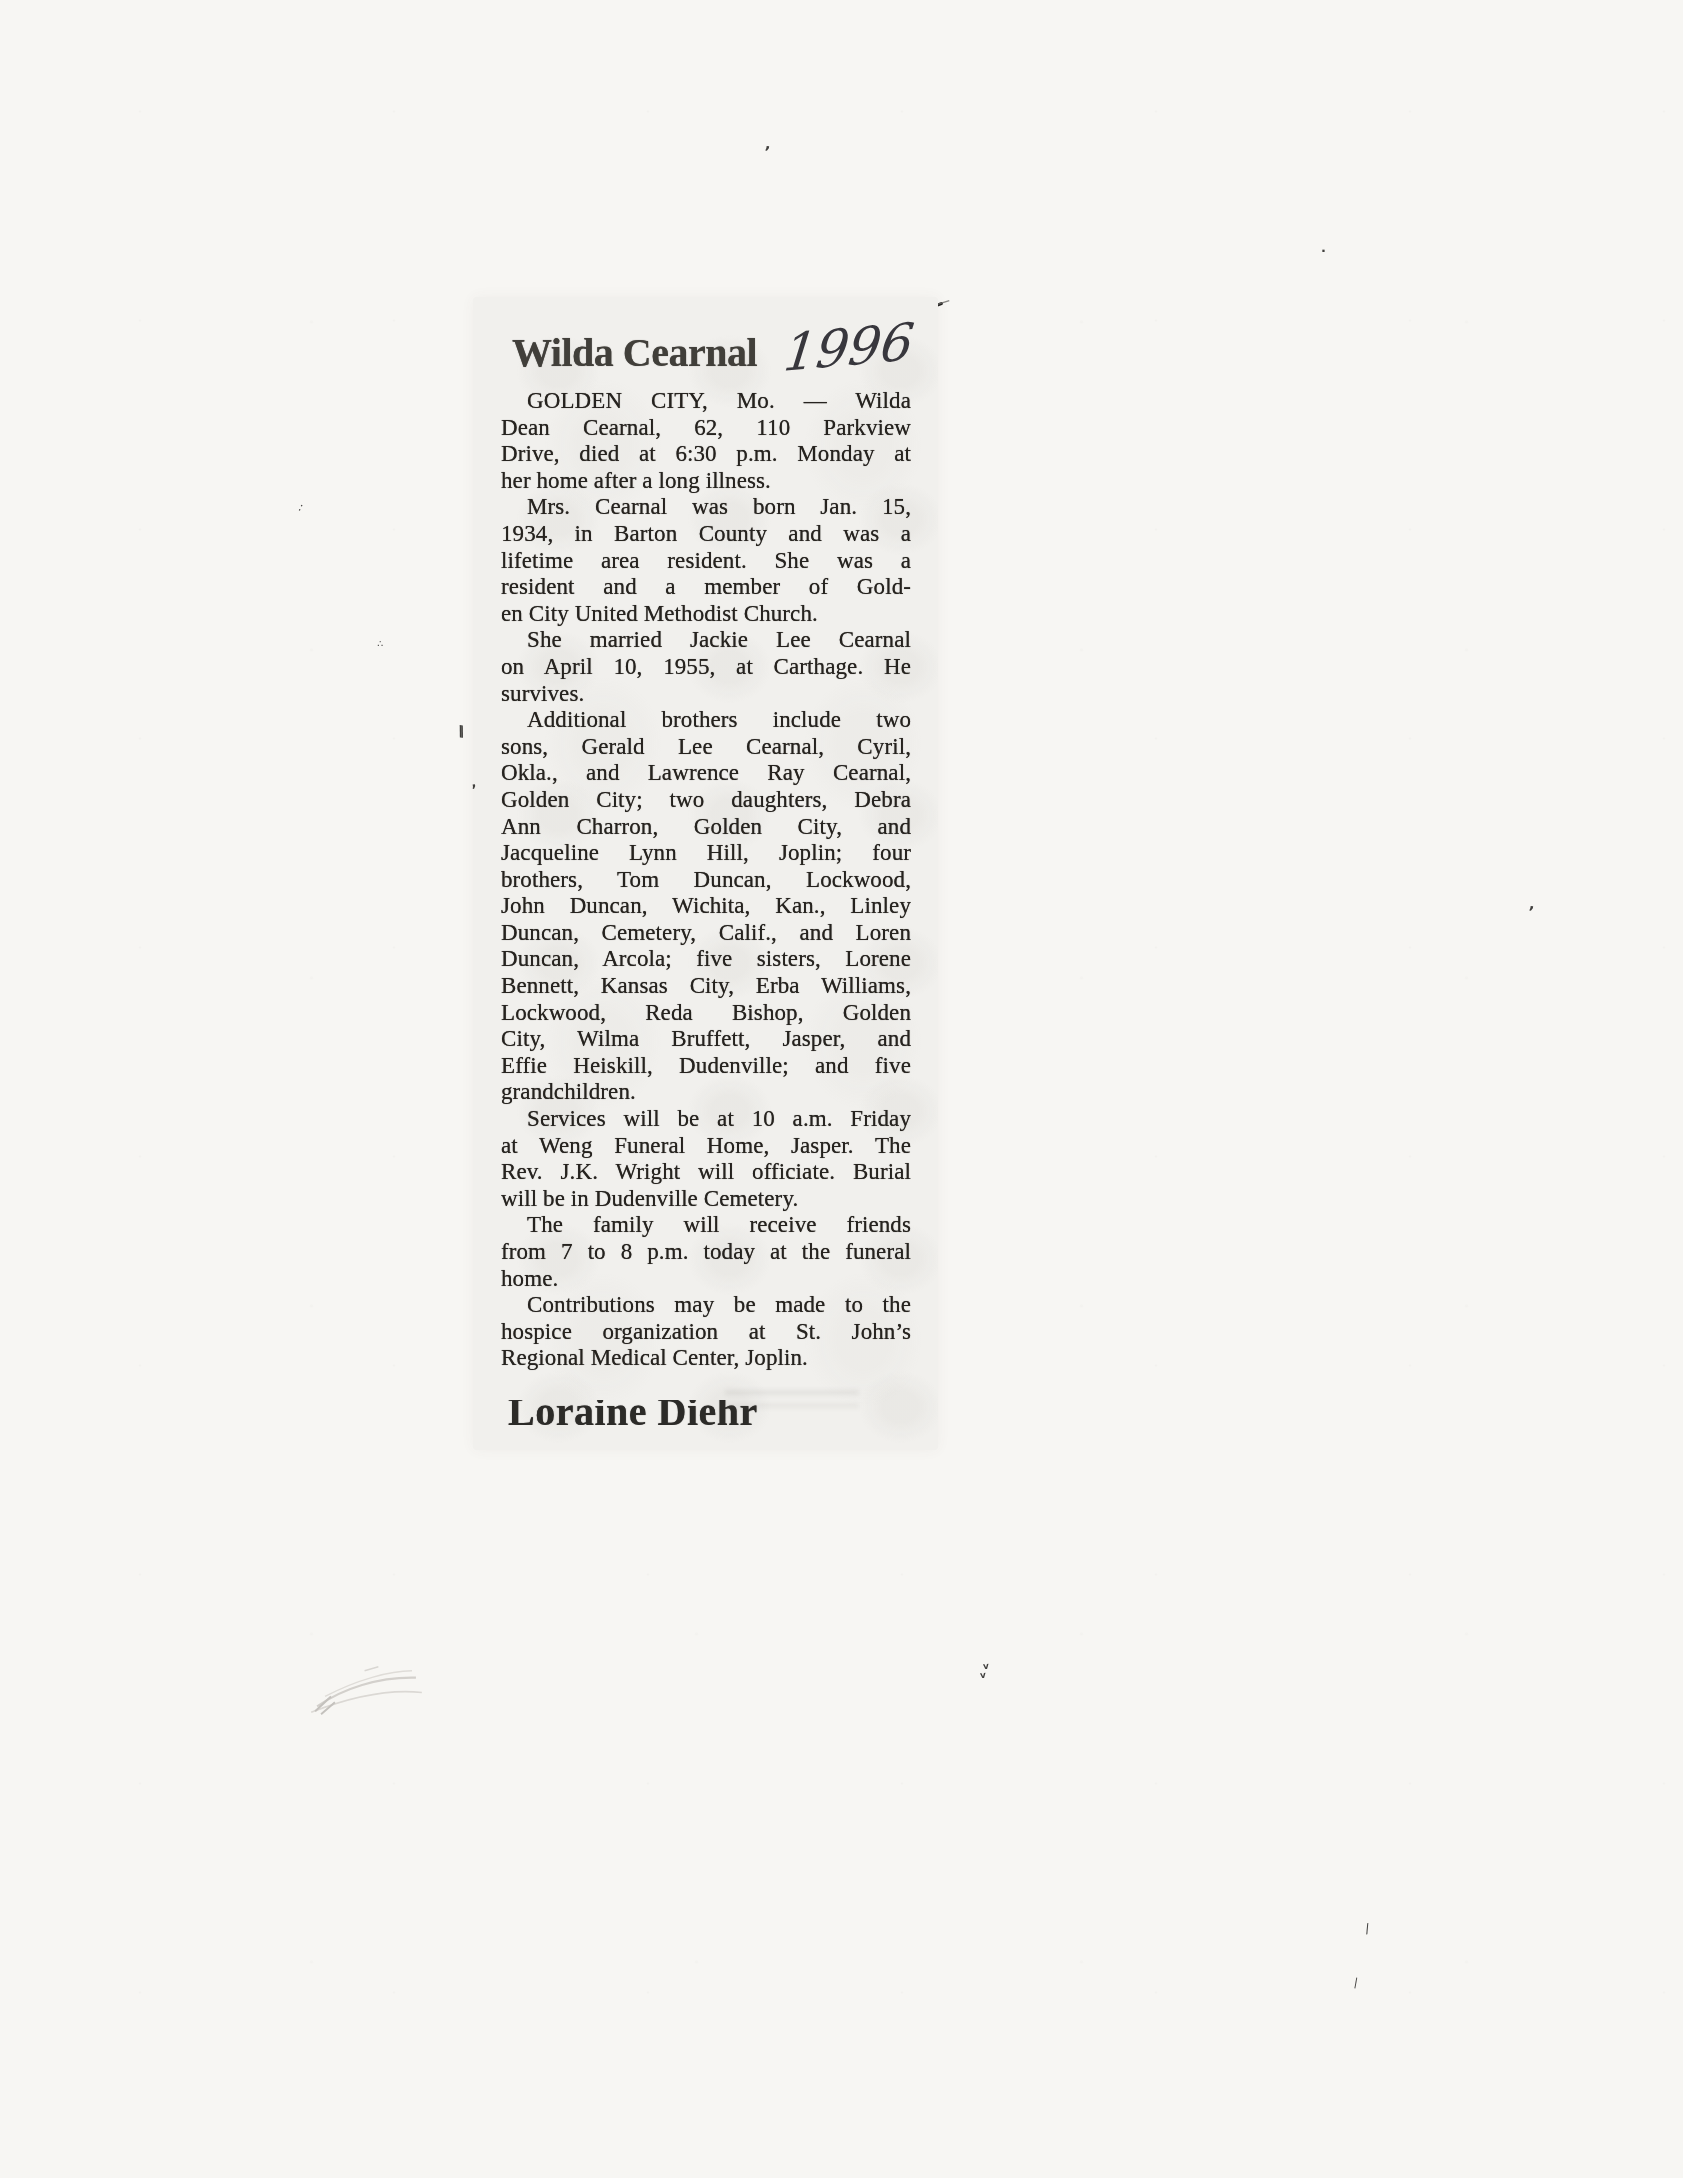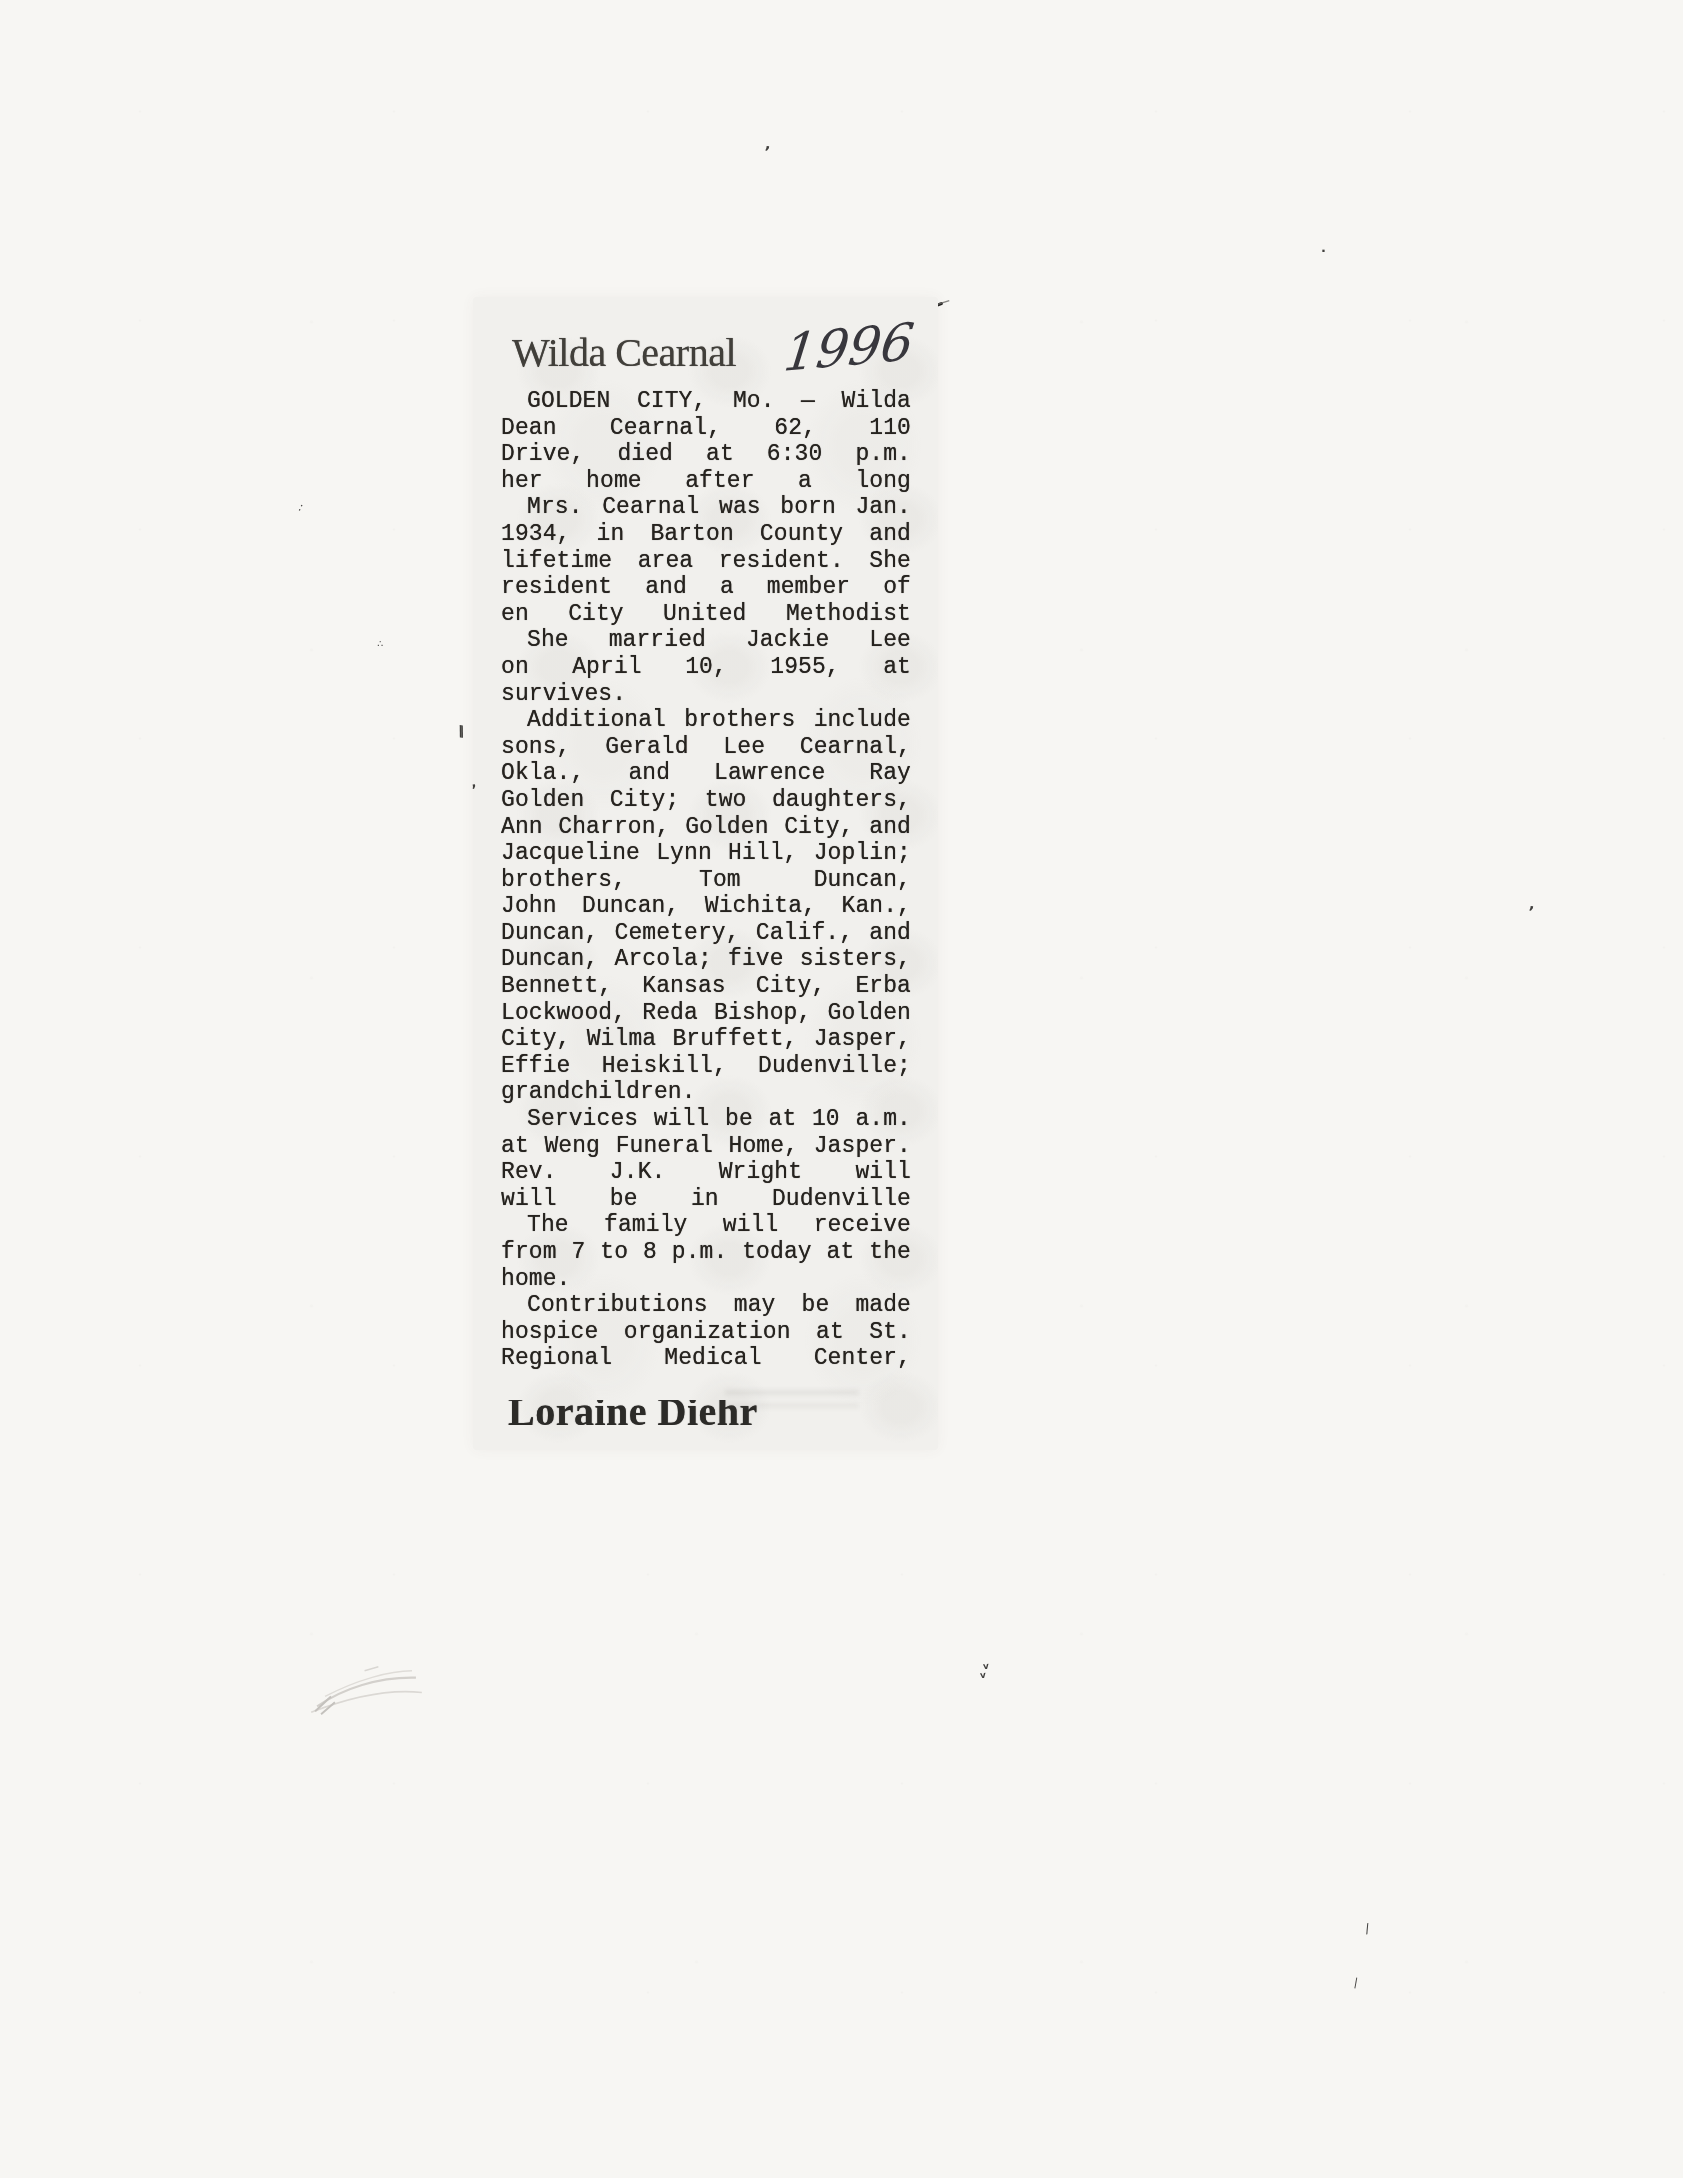--- a/index.html
+++ b/index.html
@@ -28,21 +28,21 @@
     background-image:
       radial-gradient(rgba(140,137,130,0.07) 18px, transparent 42px),
       radial-gradient(rgba(170,167,160,0.06) 26px, transparent 59px);
     background-size:171px 148px, 260px 298px;
     border-radius:4px;
     box-shadow:0 0 14px rgba(90,88,82,0.05);
   }
   .torn-edge{position:absolute;left:480px;top:290px;width:495px;height:50px;overflow:visible;}
   .headline{
     position:absolute;left:512px;top:329px;width:297px;height:48px;
-    font-size:40px;line-height:48px;font-weight:normal;color:var(--headline-ink);
+    font-size:40px;line-height:48px;font-weight:bold;color:var(--headline-ink);
     letter-spacing:-0.5px;white-space:nowrap;
     text-shadow:0 0 0.8px rgba(60,58,54,0.8);
   }
   .year{
     position:absolute;left:789px;top:315px;width:139px;height:79px;
     font-family:"DejaVu Serif","Liberation Serif",serif;font-style:italic;
     font-size:51px;line-height:75px;color:var(--pen-ink);
     transform:rotate(-5deg) skewX(-12deg);transform-origin:left top;
     white-space:nowrap;
   }
@@ -95,21 +95,21 @@
     <path d="M14,36 C90,34 200,32 310,29 C360,27.5 395,26.5 418,24" fill="none" stroke="#121211" stroke-width="1.6" opacity="0.85"></path>
     <path d="M450,18 C460,15 468,12.5 474,10.5" fill="none" stroke="#6d6b68" stroke-width="1.4" opacity="0.8"></path>
   </svg>
 
   <div class="clipping">
 
     <div class="headline" style="position:absolute;left:39px;top:32px;">Wilda Cearnal</div>
 
     <div class="year" style="position:absolute;left:316px;top:18px;">1996</div>
 
-    <div class="obit-body" style="position:absolute;left:28px;top:91px;font-family:Liberation Mono, monospace;">
+    <div class="obit-body" style="position:absolute;left:28px;top:91px;">
         <div class="para">
           <div class="line first">GOLDEN CITY, Mo. — Wilda</div>
           <div class="line">Dean Cearnal, 62, 110 Parkview</div>
           <div class="line">Drive, died at 6:30 p.m. Monday at</div>
           <div class="line last">her home after a long illness.</div>
         </div>
         <div class="para">
           <div class="line first">Mrs. Cearnal was born Jan. 15,</div>
           <div class="line">1934, in Barton County and was a</div>
           <div class="line">lifetime area resident. She was a</div>

